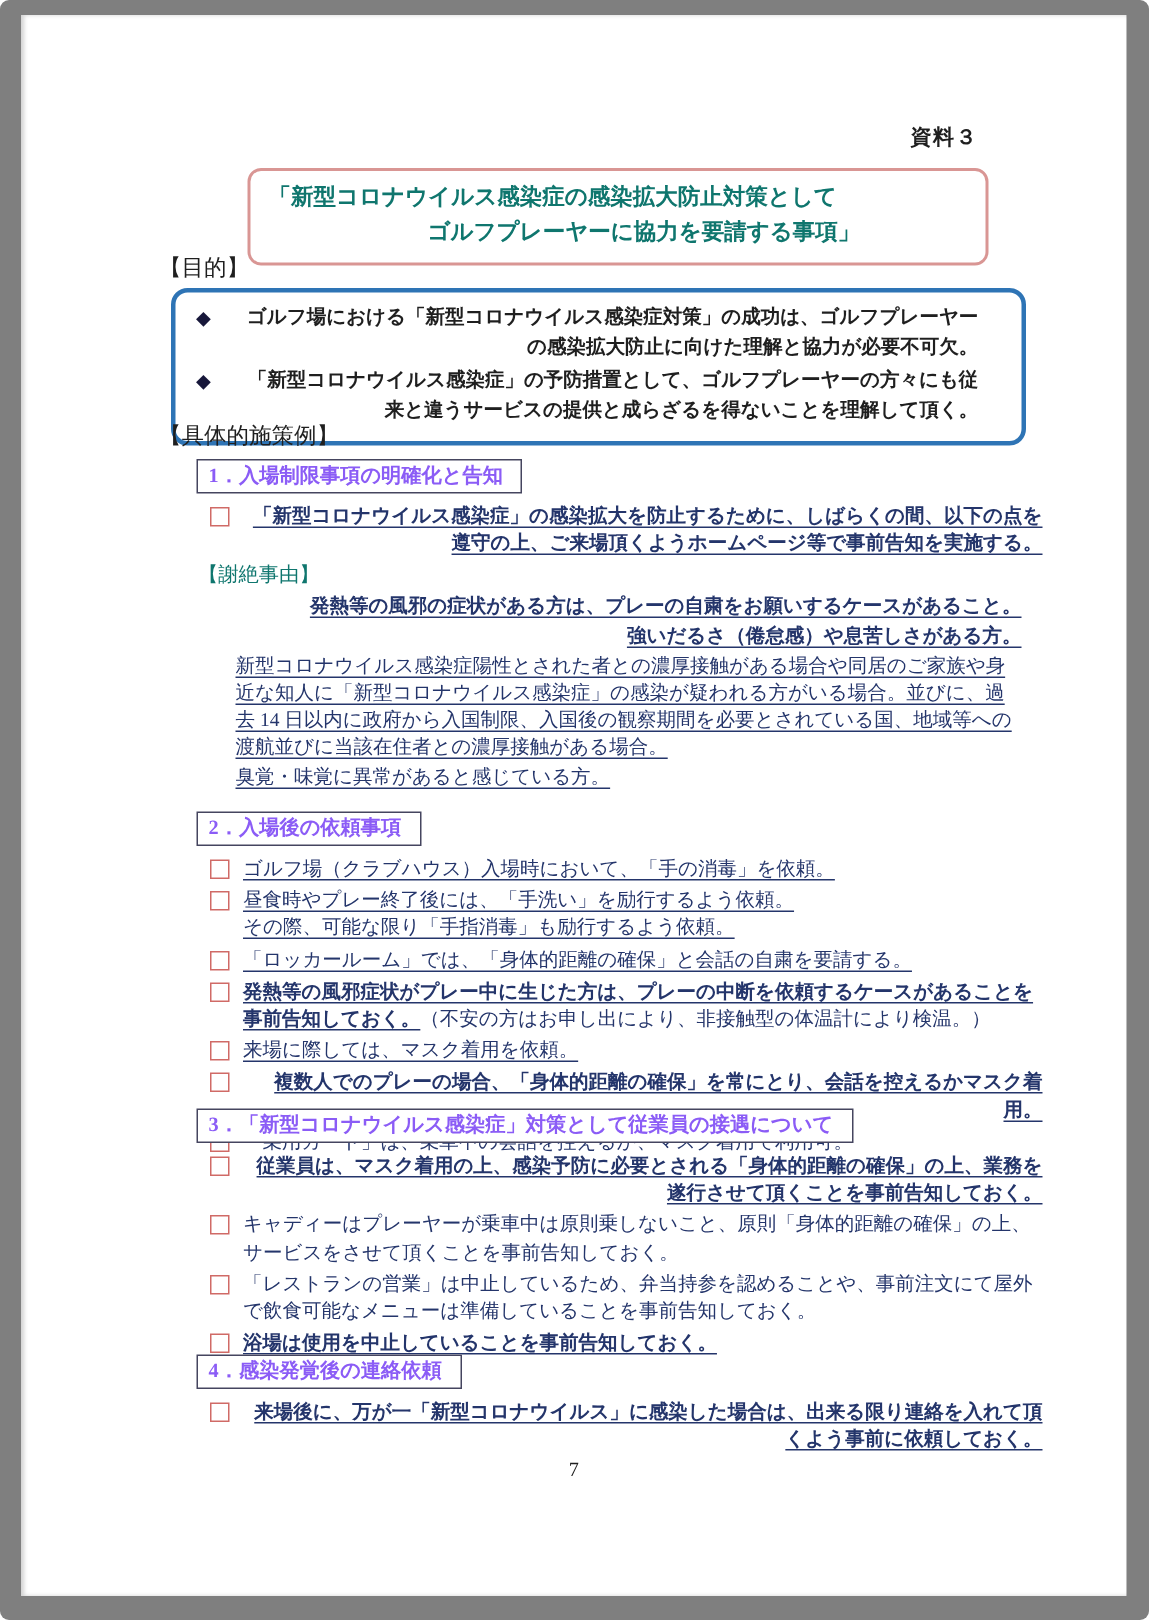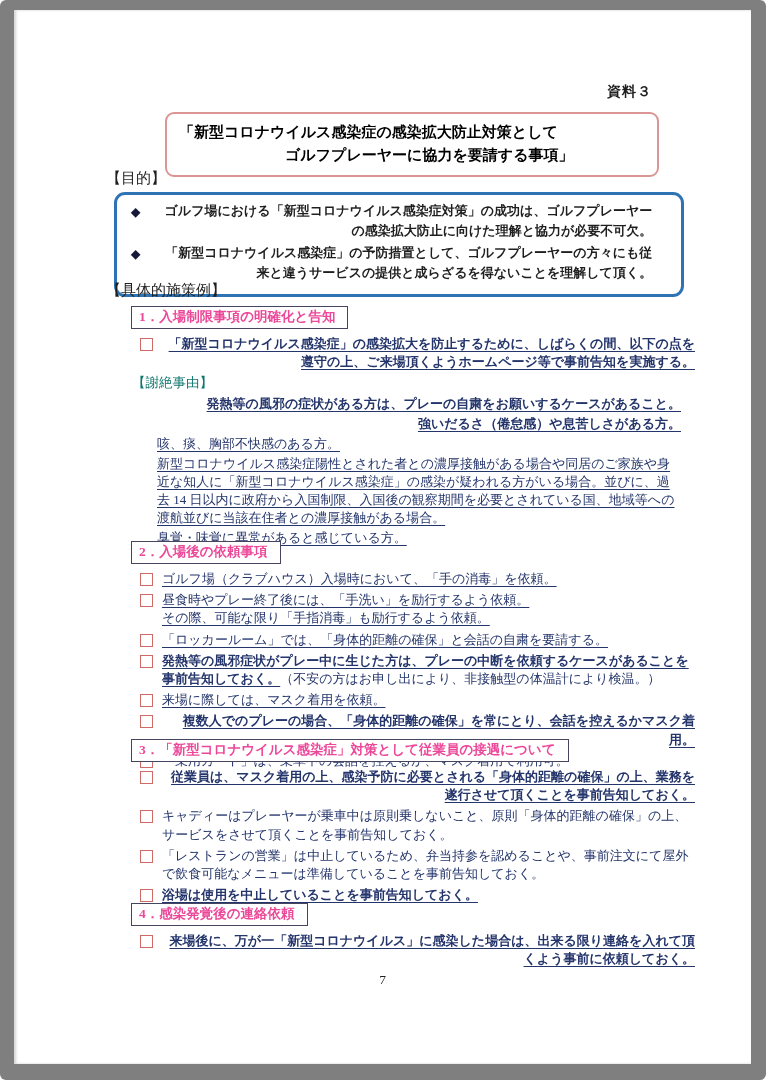--- a/index.html
+++ b/index.html
@@ -15,21 +15,21 @@
   .doc-label {
     position:absolute; top:73px; right:99px;
     font-family:"Liberation Sans", sans-serif; font-weight:bold;
     font-size:14px; color:#1f1f1f; letter-spacing:1px;
   }
   .title-box {
     position:absolute; left:151px; top:102px; width:466px;
     border:2px solid #d99694; border-radius:9px;
     padding:7px 12px 9px 12px;
     font-family:"Liberation Sans", sans-serif; font-weight:bold;
-    font-size:15px; color:#000000; line-height:1.5;
+    font-size:15px; color:#0f766e; line-height:1.5;
   }
   .title-line2 { padding-left:106px; }
   .purpose-heading, .measures-heading {
     position:absolute; left:92px;
     font-family:"Liberation Sans", sans-serif; font-weight:normal;
     font-size:15px; color:#1f1f1f;
   }
   .purpose-heading { top:159px; }
   .measures-heading { top:271px; }
   .purpose-box {
@@ -44,21 +44,21 @@
   }
   .diamond { flex:0 0 auto; font-size:12px; padding-top:2px; color:#17173a; }
   .purpose-bullet .bt { max-width:497px;text-align:right; }
 
   .sec { position:absolute; left:104px; width:577px; color:#24356b; }
   .sec1 { top:296px; } .sec2 { top:531px; } .sec3 { top:729px; } .sec4 { top:893px; }
   .sec-title {
     display:inline-block; border:1px solid #45455f;
     padding:1px 12px 2px 7px; margin:0 0 6px 13px;
     font-family:"Liberation Serif", serif; font-weight:bold;
-    font-size:13.5px; color:#ec4899; background:#ffffff;
+    font-size:13.5px; color:#8b5cf6; background:#ffffff;
   }
   .item { display:flex; padding-left:22px; margin-bottom:3px; line-height:1.4; font-size:13px; }
   .cb {
     flex:0 0 auto; width:11px; height:11px; background:#ffffff;
     border:1.5px solid #d06a66; margin:3px 9px 0 0;
   }
   .t  { font-family:"Liberation Serif", serif; white-space:pre-line; }
   .u  { text-decoration:underline; text-underline-offset:3px; text-decoration-thickness:1px; }
   .bold { font-family:"Liberation Sans", sans-serif; font-weight:bold;text-align:right; }
   .note { font-family:"Liberation Serif", serif; font-weight:normal; text-decoration:none; }
@@ -101,21 +101,20 @@
     <div class="sec sec1">
       <div class="sec-title">1．入場制限事項の明確化と告知</div>
       <div class="item">
         <span class="cb"></span>
         <span class="t bold u">「新型コロナウイルス感染症」の感染拡大を防止するために、しばらくの間、以下の点を遵守の上、ご来場頂くようホームページ等で事前告知を実施する。</span>
       </div>
       <div class="refusal-heading">【謝絶事由】</div>
       <div class="reasons">
         <div class="reason t bold u">発熱等の風邪の症状がある方は、プレーの自粛をお願いするケースがあること。</div>
         <div class="reason t bold u">強いだるさ（倦怠感）や息苦しさがある方。</div>
-        <div class="reason t u">咳、痰、胸部不快感のある方。</div>
         <div class="reason t u">新型コロナウイルス感染症陽性とされた者との濃厚接触がある場合や同居のご家族や身近な知人に「新型コロナウイルス感染症」の感染が疑われる方がいる場合。並びに、過去 14 日以内に政府から入国制限、入国後の観察期間を必要とされている国、地域等への渡航並びに当該在住者との濃厚接触がある場合。</div>
         <div class="reason t u">臭覚・味覚に異常があると感じている方。</div>
       </div>
     </div>
 
     <div class="sec sec2">
       <div class="sec-title">2．入場後の依頼事項</div>
       <div class="item">
         <span class="cb"></span>
         <span class="t u">ゴルフ場（クラブハウス）入場時において、「手の消毒」を依頼。</span>

